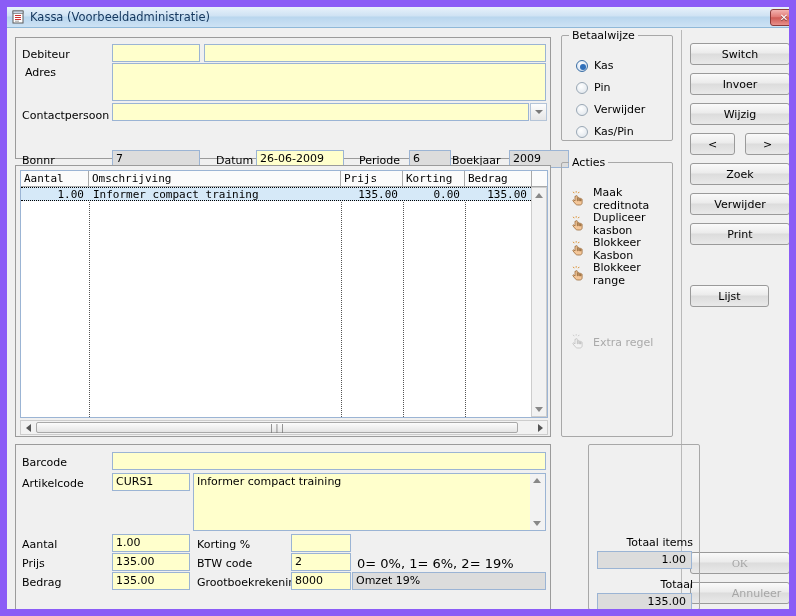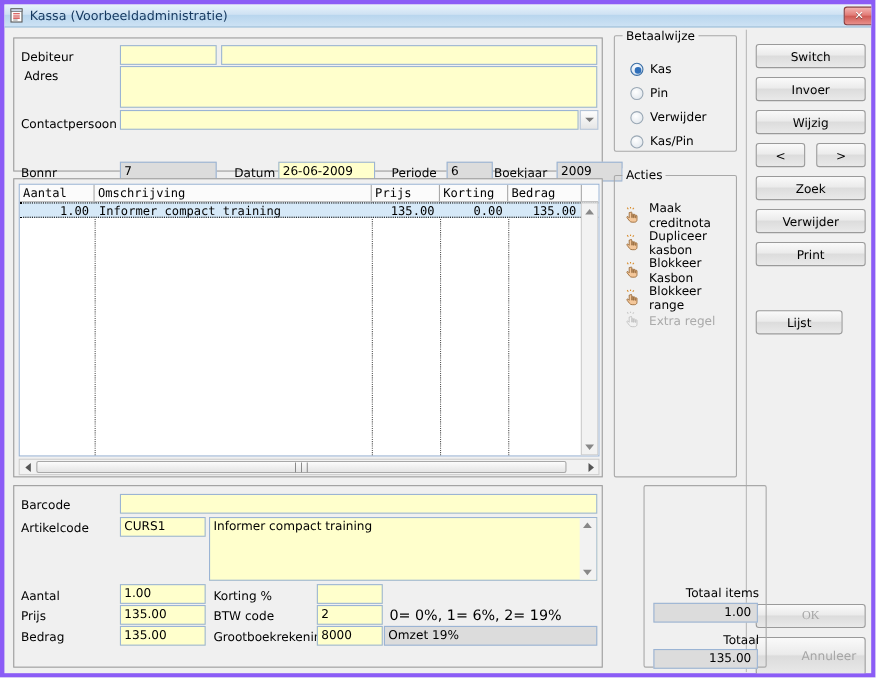--- a/index.html
+++ b/index.html
@@ -7,21 +7,21 @@
     margin: 0; padding: 0;
     width: 796px; height: 616px;
     overflow: hidden;
     font-family: "DejaVu Sans", sans-serif;
     font-size: 11px;
   }
   #app {
     position: relative;
     width: 796px; height: 616px;
     background: #f0f0f0;
-    border: 4px solid #8b5cf6;
+    border: 7px solid #8b5cf6;
     overflow: hidden;
   }
   
   #titlebar {
     position: absolute; left: 0; top: 0;
     width: 794px; height: 21px;
     background: linear-gradient(to bottom, #e8f2fb 0%, #cfe2f3 45%, #b9d6ee 50%, #cde2f4 100%);
     border-bottom: 1px solid #8fb8d8;
     display: flex; align-items: center;
   }
@@ -152,21 +152,21 @@
     background: #2f6fba;
   }
   
   .action {
     position: absolute;
     display: flex; align-items: center;
     cursor: pointer;
     font-size: 11px;
     color: #000;
   }
-  .action.disabled { color: #aaa; cursor: default; }
+  .action.disabled { color: #aaa; cursor: default; margin-top: 48px; }
   .action .aicon { width: 16px; height: 16px; margin-right: 7px; flex: none; }
   
   #grid {
     position: absolute;
     background: #ffffff;
     border: 1px solid #9bb4d4;
     overflow: hidden;
   }
   #grid-head {
     position: absolute; left: 0; top: 0; right: 0; height: 16px;
@@ -437,21 +437,21 @@
   </div>
   <div class="btn" style="left:683px; top:216px; width:100px; height:22px;">
     <span>Print</span>
   </div>
   <div class="btn" style="left:683px; top:278px; width:79px; height:22px;">
     <span>Lijst</span>
   </div>
   <div class="btn disabled" style="left:683px; top:545px; width:100px; height:22px;font-family:Liberation Serif, serif;">
     <span>OK</span>
   </div>
-  <div class="btn disabled" style="left:683px; top:575px; width:100px; height:35px;padding-left:33px;">
+  <div class="btn disabled" style="left:683px; top:575px; width:100px; height:22px;padding-left:33px;">
     <span>Annuleer</span>
   </div>
 
   <div class="panel" style="left:8px; top:437px; width:536px; height:166px;">
 
     <div class="lbl" style="left:6px; top:11px;">Barcode</div>
     <div class="fld" style="left:96px; top:7px; width:434px; height:18px;"></div>
 
     <div class="lbl" style="left:6px; top:32px;">Artikelcode</div>
     <div class="fld" style="left:96px; top:28px; width:78px; height:18px;">CURS1</div>

